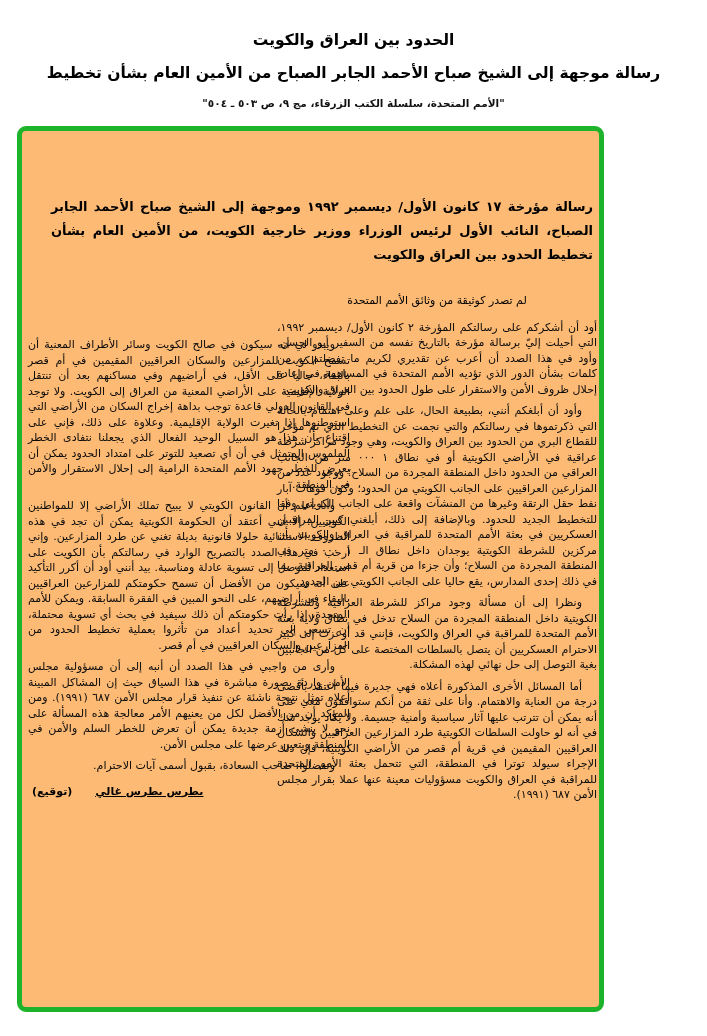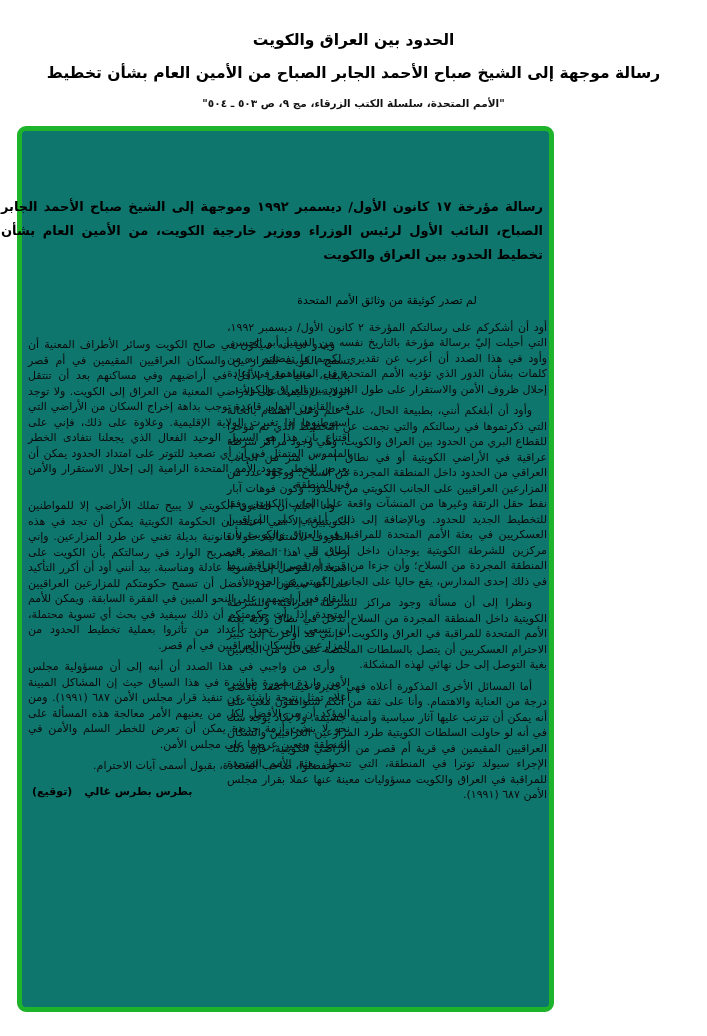--- a/index.html
+++ b/index.html
@@ -25,25 +25,25 @@
   }
   .source-line {
     font-weight: bold;
     font-size: 10.5px;
     margin-top: 7px;
     color: #111;
   }
   .frame {
     position: absolute;
     left: 17px; top: 126px;
-    width: 537px; height: 886px;
+    width: 587px; height: 886px;
     box-sizing: border-box;
     border: 5px solid #1db32b;
     border-radius: 9px;
-    background: #0f766e;
+    background: #fdba74;
   }
   .doc-heading {
     position: absolute;
     top: 64px; right: 6px;
     width: 542px;
     direction: rtl;
     text-align: justify;
     font-weight: bold;
     font-size: 13px;
     line-height: 24px;
@@ -70,21 +70,21 @@
   .col p.indent { text-indent: 15px; }
   .signature {
     margin-top: 10px;
     margin-left: 4px;
     font-weight: bold;
     font-size: 11px;
     direction: ltr;
     text-align: left;
     color: #000;
   }
-  .signature .sig-name { margin-left: 8px; }
+  .signature .sig-name { margin-left: 19px; text-decoration: underline; }
 </style>
 </head>
 <body>
 
 <div class="page">
 
   <div class="title-block">
     <div class="title-line">الحدود بين العراق والكويت</div>
     <div class="title-line">رسالة موجهة إلى الشيخ صباح الأحمد الجابر الصباح من الأمين العام بشأن تخطيط</div>
     <div class="source-line">"الأمم المتحدة، سلسلة الكتب الزرقاء، مج ٩، ص ٥٠٣ ـ ٥٠٤"</div>

